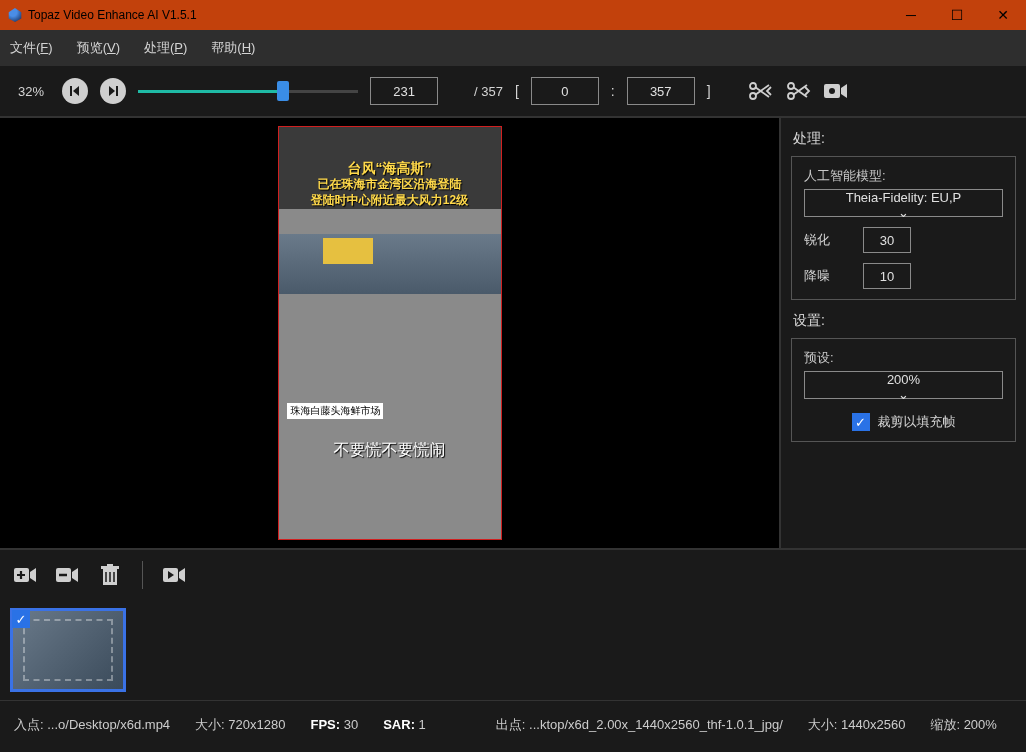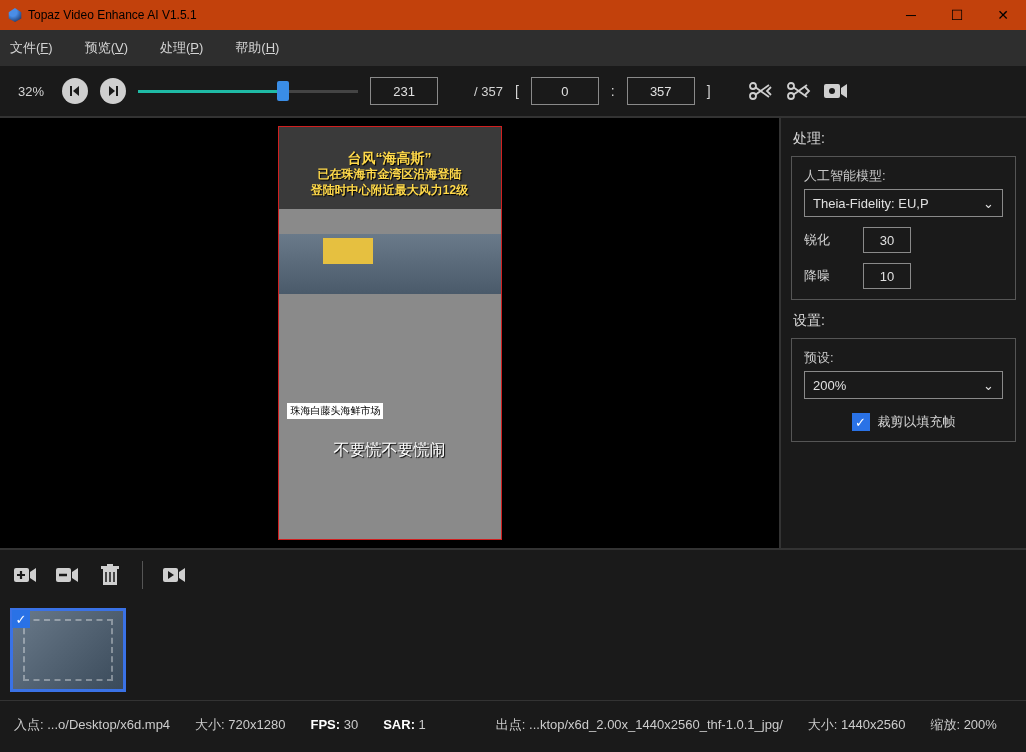--- a/index.html
+++ b/index.html
@@ -2,48 +2,48 @@
 <html><head>
 <meta charset="utf-8">
 <style>
 * { box-sizing: border-box; margin: 0; padding: 0; }
 body { font-family: "Microsoft YaHei", "Segoe UI", sans-serif; background: #1a1a1a; color: #d4d4d4; width: 1026px; height: 752px; overflow: hidden; }
 .titlebar { height: 30px; background: #c2410c; color: #000; display: flex; align-items: center; padding: 0 0 0 8px; font-size: 12px; }
 .titlebar .logo { width: 14px; height: 14px; background: radial-gradient(circle at 35% 30%, #4a8de6 30%, #1e3a6e 80%); border-radius: 2px; margin-right: 6px; clip-path: polygon(50% 0, 95% 30%, 95% 75%, 50% 100%, 5% 75%, 5% 30%); }
 .titlebar .title { flex: 1; }
 .titlebar .win-controls { display: flex; }
 .titlebar .win-btn { width: 46px; height: 30px; display: flex; align-items: center; justify-content: center; font-size: 14px; cursor: pointer; }
-.menubar { height: 36px; background: #2e2e2e; display: flex; align-items: center; padding: 16px 10px; gap: 32px; font-size: 13px; }
+.menubar { height: 36px; background: #2e2e2e; display: flex; align-items: center; padding: 16px 10px; gap: 24px; font-size: 13px; }
 .menubar .menu-item { cursor: pointer; }
 .menubar .menu-item u { text-decoration: underline; }
 .toolbar { height: 52px; background: #1a1a1a; border-bottom: 2px solid #333; display: flex; align-items: center; padding: 0 18px; gap: 12px; }
 .toolbar .zoom { font-size: 13px; margin-right: 6px; }
 .round-btn { width: 26px; height: 26px; border-radius: 50%; background: #cfcfcf; color: #1a1a1a; display: flex; align-items: center; justify-content: center; font-size: 14px; cursor: pointer; }
 .timeline-slider { position: relative; width: 220px; height: 20px; display: flex; align-items: center; }
 .timeline-slider .track { position: absolute; height: 3px; background: #444; width: 100%; }
 .timeline-slider .fill { position: absolute; height: 3px; background: #1fbba6; width: 65%; }
 .timeline-slider .thumb { position: absolute; width: 12px; height: 20px; background: #3a8de6; border-radius: 2px; left: 63%; }
 .num-input { width: 68px; height: 28px; background: #1a1a1a; border: 1px solid #8a8a8a; color: #e0e0e0; text-align: center; font-size: 13px; }
 .toolbar .total { font-size: 13px; margin-left: 24px; }
 .toolbar .bracket { font-size: 14px; }
 .tool-icon { width: 26px; height: 26px; display: flex; align-items: center; justify-content: center; cursor: pointer; fill: #cfcfcf; color: #cfcfcf; }
 .main { display: flex; height: 430px; }
 .viewport { flex: 1; background: #000; display: flex; align-items: center; justify-content: center; position: relative; padding: 4px 0; }
 .video-frame { width: 224px; height: 414px; border: 1px solid #d02020; background: linear-gradient(180deg, #3a3a3a 0 20%, #8a8a8a 20% 100%); position: relative; overflow: hidden; }
-.video-frame .overlay-top { position: absolute; top: 22px; width: 100%; text-align: center; font-size: 12px; color: #ffd94a; font-weight: bold; text-shadow: 1px 1px 1px #000; line-height: 1.3; }
+.video-frame .overlay-top { position: absolute; top: 32px; width: 100%; text-align: center; font-size: 12px; color: #ffd94a; font-weight: bold; text-shadow: 1px 1px 1px #000; line-height: 1.3; }
 .video-frame .overlay-top .l1 { font-size: 14px; }
 .video-frame .bridge { position: absolute; top: 26%; width: 100%; height: 60px; background: linear-gradient(#6a7a8a,#4a5a6a); }
 .video-frame .sign { position: absolute; top: 27%; left: 20%; width: 50px; height: 26px; background: #e6c040; }
 .video-frame .cap1 { position: absolute; top: 67%; left: 4%; background: #fff; color: #000; font-size: 10px; padding: 1px 3px; }
 .video-frame .cap2 { position: absolute; top: 76%; width: 100%; text-align: center; color: #fff; font-size: 16px; text-shadow: 1px 1px 1px #000; }
 .side { width: 247px; background: #1a1a1a; border-left: 2px solid #333; padding: 8px 10px 0 10px; font-size: 13px; overflow: hidden; }
 .panel { border: 1px solid #555; margin-bottom: 12px; padding: 10px 12px; }
 .section-title { font-weight: normal; color: #d8d8d8; margin: 4px 0 8px 2px; font-size: 14px; }
 .panel label { color: #c8c8c8; }
-.dropdown { width: 100%; height: 28px; background: #1a1a1a; border: 1px solid #8a8a8a; color: #e0e0e0; display: flex; align-items: center; justify-content: space-between; padding: 0 8px; margin-top: 4px; cursor: pointer; }
+.dropdown { width: 100%; height: 28px; background: #1a1a1a; border: 1px solid #8a8a8a; color: #e0e0e0; display: flex; align-items: center; justify-content: space-between; padding: 0 8px; margin-top: 4px; cursor: pointer; flex-direction: column; }
 .param-row { display: flex; align-items: center; margin-top: 10px; gap: 3px; }
 .param-row .plabel { width: 56px; }
 .param-input { width: 48px; height: 26px; background: #1a1a1a; border: 1px solid #8a8a8a; color: #e0e0e0; text-align: center; font-size: 13px; }
 .check-row { display: flex; align-items: center; justify-content: center; gap: 8px; margin-top: 14px; }
 .checkbox { width: 18px; height: 18px; background: #2a72e6; display: flex; align-items: center; justify-content: center; color: #fff; font-size: 13px; }
 .thumb-bar { height: 52px; background: #1a1a1a; border-top: 2px solid #333; display: flex; align-items: center; padding: 0 12px; gap: 14px; }
 .tb-icon { fill: #cfcfcf; color: #cfcfcf; width: 28px; height: 28px; display: flex; align-items: center; justify-content: center; cursor: pointer; }
 .vr { width: 1px; height: 28px; background: #555; margin: 0 4px; }
 .clips { height: 100px; background: #1a1a1a; padding: 8px 10px; display: flex; gap: 8px; }
 .clip { width: 116px; height: 84px; background: #3a72e6; position: relative; padding: 3px; cursor: pointer; }

